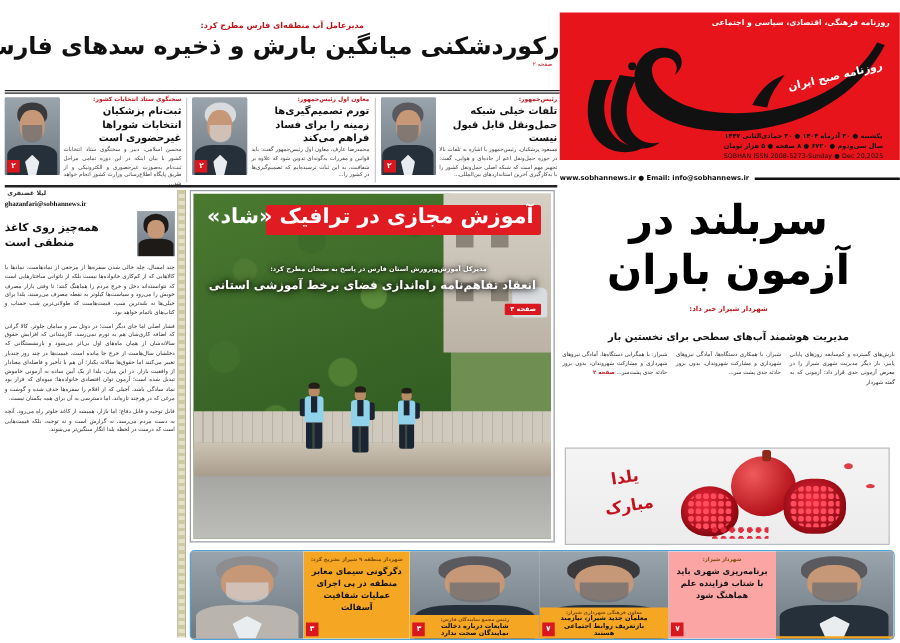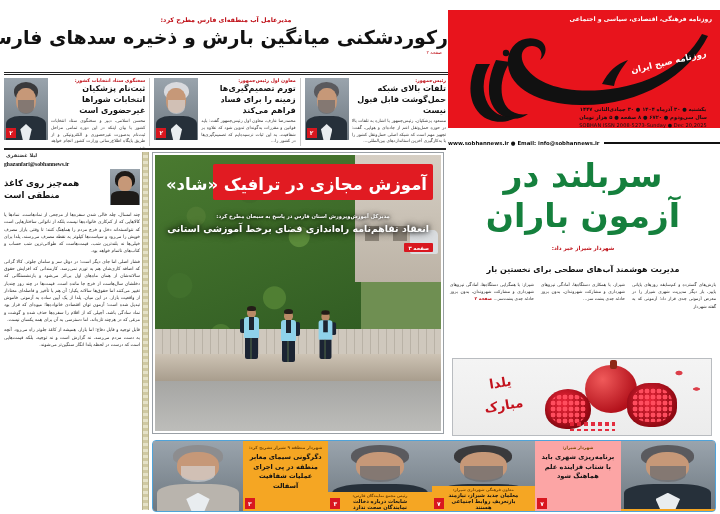--- a/index.html
+++ b/index.html
@@ -120,30 +120,30 @@
   .kid .legs:after{content:"";position:absolute;left:5px;top:0;width:2px;height:21px;background:#6f8f52;opacity:.35;}
   .kid .bag{position:absolute;top:11px;width:7px;height:14px;background:#1b2433;border-radius:2px;}
   .kid.k1{left:31%;}.kid.k1 .bag{left:-4px;}
   .kid.k2{left:44%;bottom:25%;}.kid.k2 .bag{right:-4px;}
   .kid.k3{left:57%;bottom:25.5%;transform:scale(.92);}.kid.k3 .bag{right:-4px;}
   .car{position:absolute;right:1%;top:27%;width:10%;height:9%;background:#dadde0;border-radius:3px 5px 2px 2px;}
 
   .ph-title{
     position:absolute;right:8px;top:9px;left:58px;
     background:#e11b22;color:#fff;text-align:center;
-    font-size:16.5px;font-weight:bold;padding:12px 6px 6px;line-height:1.1;
+    font-size:16.5px;font-weight:bold;padding:0 6px 6px;line-height:1.1;
     border-radius:2px;white-space:nowrap;
   }
   .ph-kicker{position:absolute;right:30px;left:40px;top:58px;text-align:center;font-size:5.2px;color:#ffffff;font-weight:bold;text-shadow:0 0 3px rgba(0,0,0,.95),0 0 6px rgba(0,0,0,.8);}
   .ph-sub{position:absolute;right:12px;left:14px;top:68px;text-align:center;font-size:9.4px;font-weight:bold;color:#fff;line-height:1.25;text-shadow:0 0 4px rgba(0,0,0,.95),0 0 8px rgba(0,0,0,.85);white-space:nowrap;}
   .ph-page{position:absolute;right:8px;top:88px;background:#d9171f;color:#fff;font-size:5.2px;font-weight:bold;padding:1.5px 4px;border-radius:1px;}
 
   
   .leadcol{position:absolute;right:4px;top:156px;width:266px;}
-  .lead-title{text-align:center;font-size:33px;font-weight:bold;line-height:1.2;letter-spacing:-1px;color:#15803d;}
+  .lead-title{text-align:center;font-size:33px;font-weight:bold;line-height:1.2;letter-spacing:-1px;color:#000000;}
   .lead-kicker{text-align:center;font-size:5.6px;color:#c0121a;font-weight:bold;margin-top:10px;}
   .lead-sub{text-align:center;font-size:8px;font-weight:bold;margin-top:14px;color:#111;}
   .lead-body{display:flex;gap:7px;margin-top:7px;direction:rtl;}
   .lead-body .lb{flex:1;font-size:4.4px;line-height:1.62;text-align:justify;color:#2b2b2b;}
   .lead-body .lb .more{color:#c0121a;font-weight:bold;}
 
   
   .yalda{position:absolute;right:8px;top:358px;width:258px;height:76px;
     border:1px solid #b9bcc0;background:linear-gradient(180deg,#f4f4f4,#ececec);overflow:hidden;}
   .pom{position:absolute;border-radius:50%;}
@@ -219,21 +219,21 @@
     <div class="top-pagemark">صفحه ۲</div>
   </div>
   <div class="rule-top"></div>
   <div class="rule-top2"></div>
 
   <div class="topboxes">
 
     <div class="tbox">
       <div class="ttext">
         <div class="tk">رئیس‌جمهور:</div>
-        <div class="tt">تلفات بالای شبکه حمل‌گوشت قابل قبول نیست</div>
+        <div class="tt">تلفات خیلی شبکه حمل‌ونقل قابل قبول نیست</div>
         <div class="tb">مسعود پزشکیان، رئیس‌جمهور با اشاره به تلفات بالا در حوزه حمل‌ونقل اعم از جاده‌ای و هوایی، گفت: تجهیز مهم است که شبکه اصلی حمل‌ونقل کشور را با به‌کارگیری آخرین استانداردهای بین‌المللی...</div>
       </div>
       <div class="tphoto">
         <div class="face gray">
           <div class="hair"></div>
             <div class="skin"></div>
             <div class="beard"></div>
             <div class="suit"></div>
             <div class="shirt"></div>
         </div>

